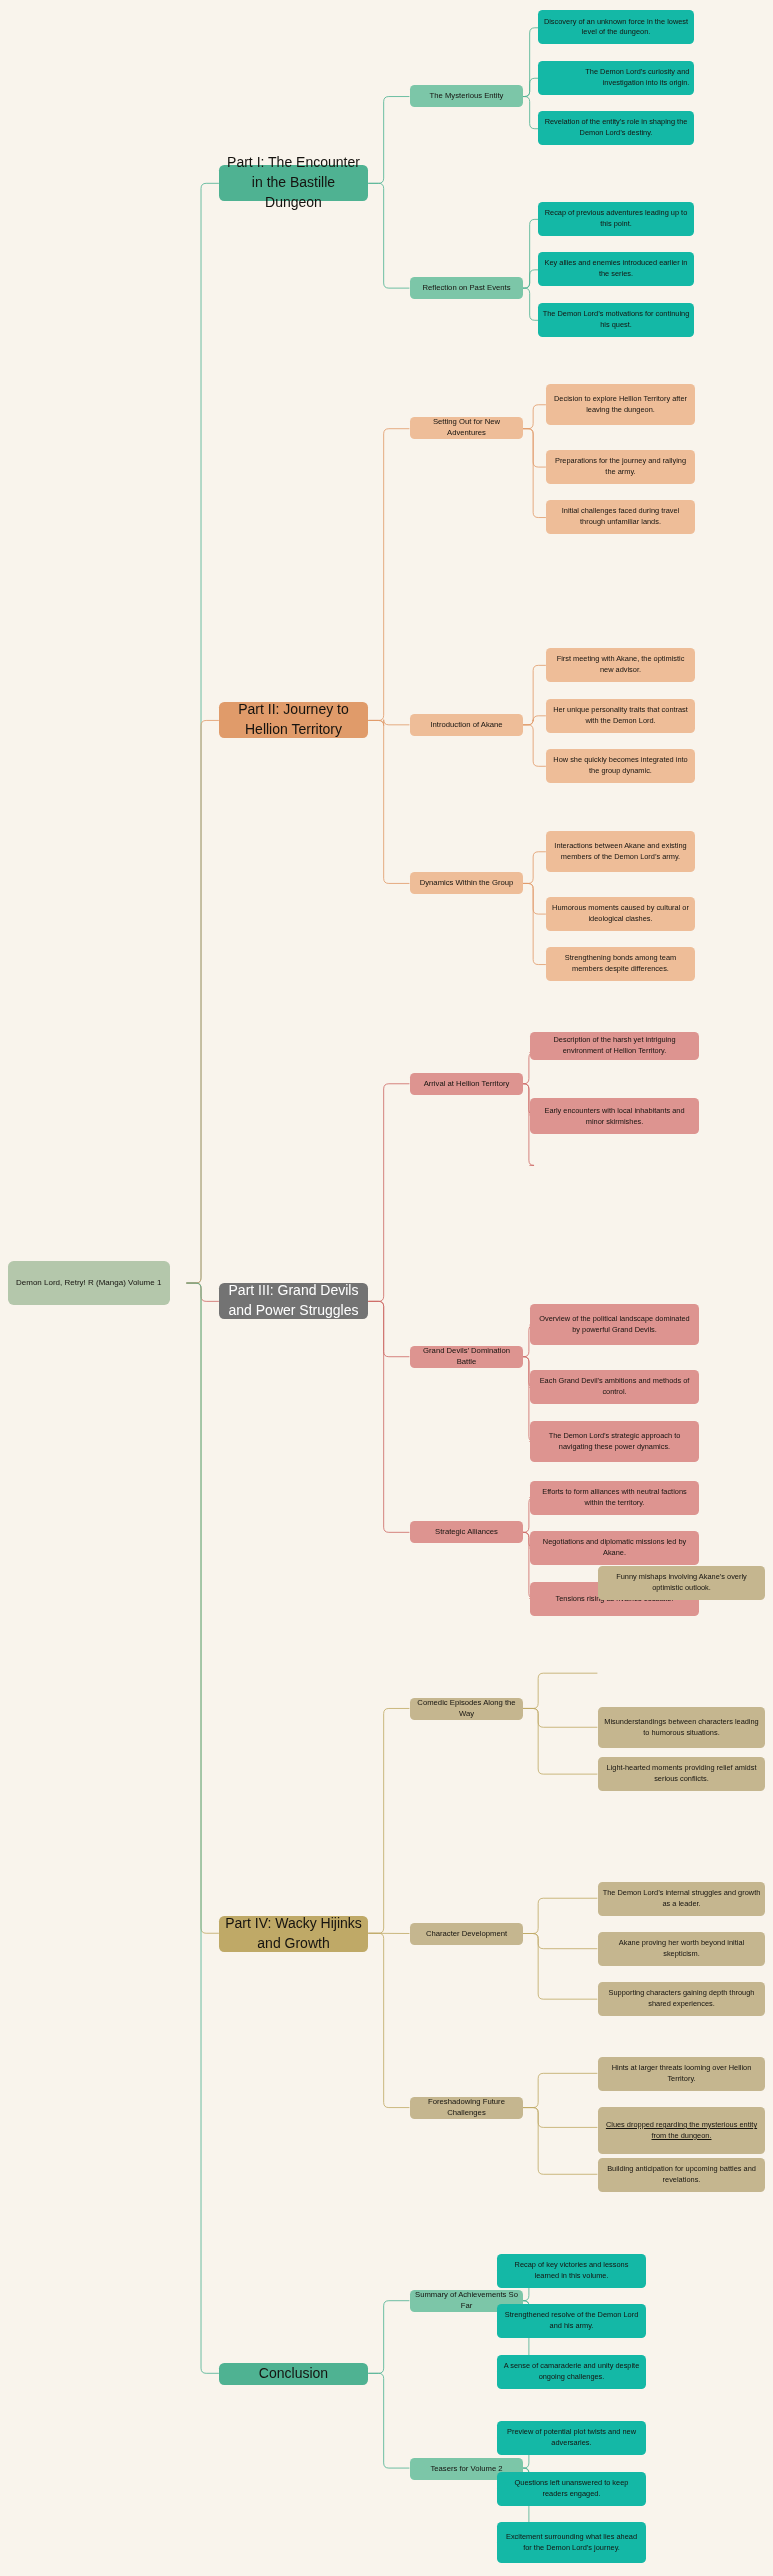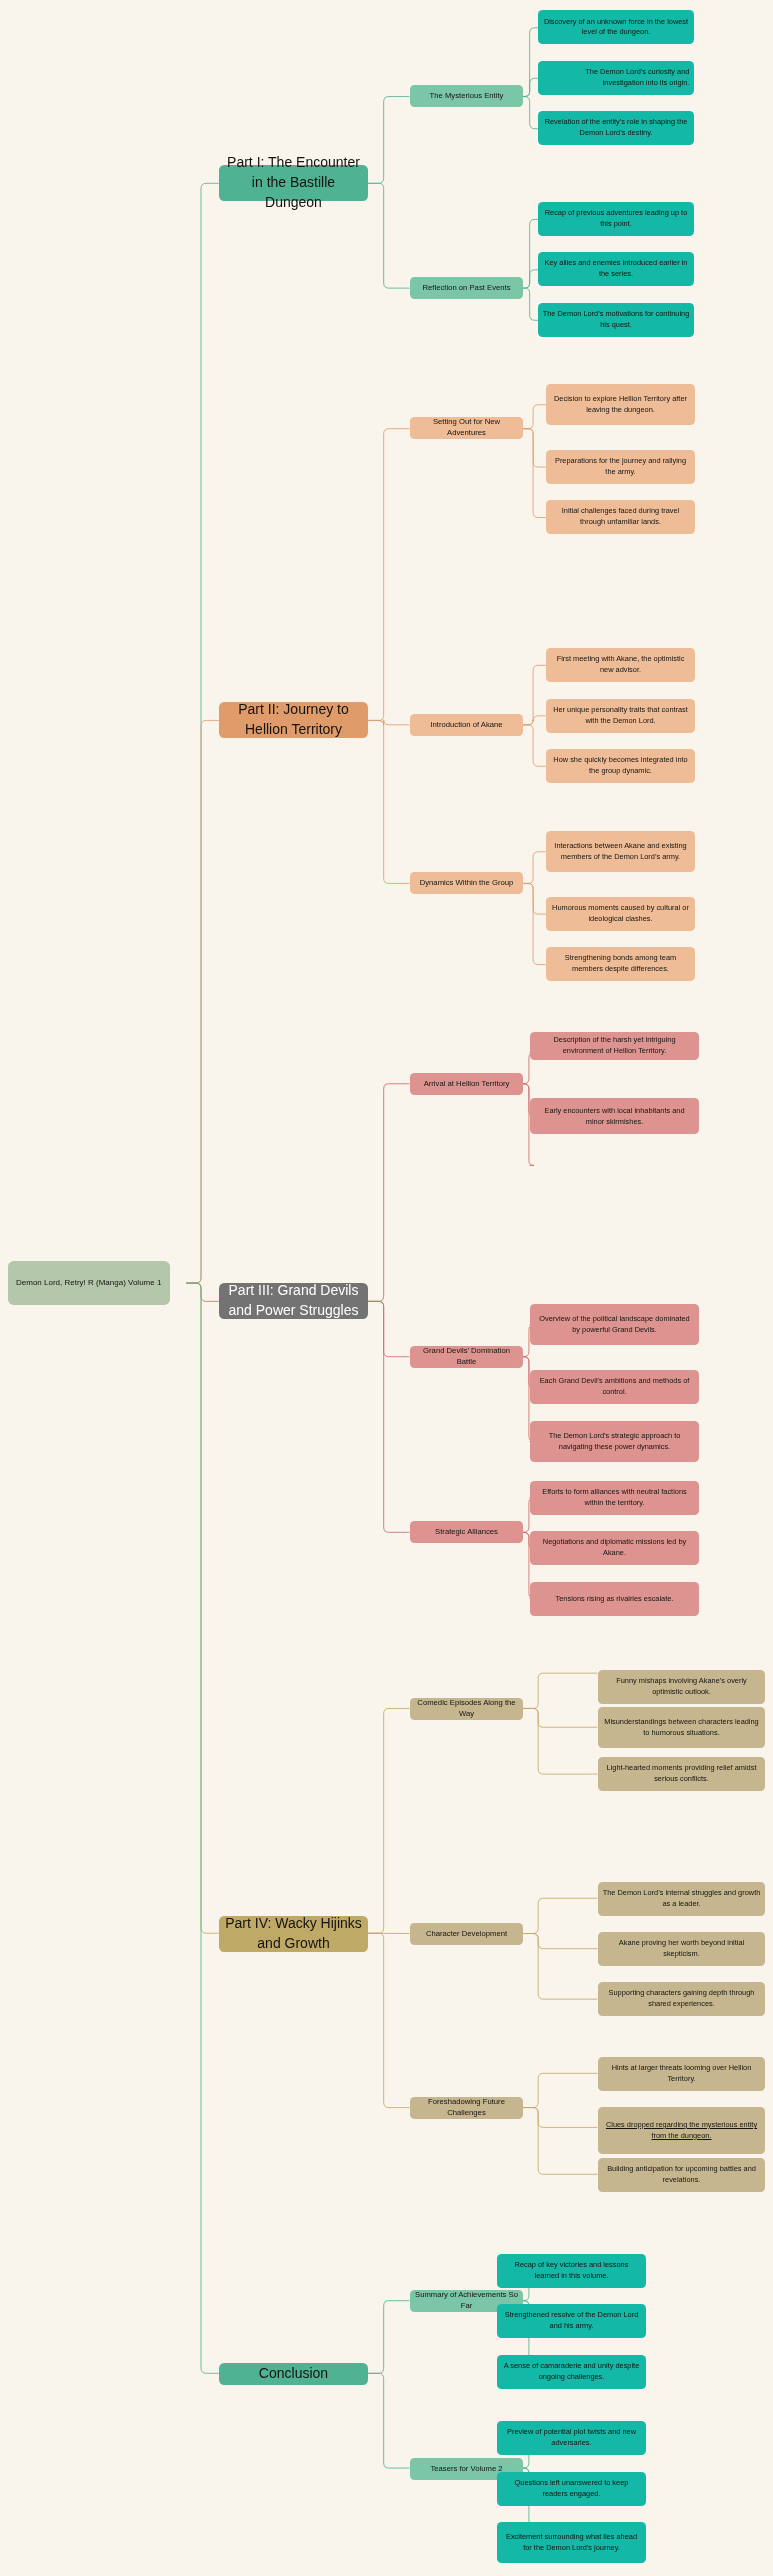--- a/index.html
+++ b/index.html
@@ -232,21 +232,21 @@
       </div>
       <div class="node leaf l-red" style="left: 530px; top: 1582px; width: 169px; height: 34px;">
         <span>Tensions rising as rivalries escalate.</span>
       </div>
       <div class="node branch b-khaki" style="left: 219px; top: 1916px; width: 149px; height: 36px;">
         <span>Part IV: Wacky Hijinks and Growth</span>
       </div>
       <div class="node sub s-khaki" style="left: 410px; top: 1698px; width: 113px; height: 22px;">
         <span>Comedic Episodes Along the Way</span>
       </div>
-      <div class="node leaf l-khaki" style="left: 598px; top: 1670px; width: 167px; height: 34px; align-items: center;">
+      <div class="node leaf l-khaki" style="left: 598px; top: 1566px; width: 167px; height: 34px; align-items: center;">
         <span>Funny mishaps involving Akane’s overly optimistic outlook.</span>
       </div>
       <div class="node leaf l-khaki" style="left: 598px; top: 1707px; width: 167px; height: 41px;">
         <span>Misunderstandings between characters leading to humorous situations.</span>
       </div>
       <div class="node leaf l-khaki" style="left: 598px; top: 1757px; width: 167px; height: 34px;">
         <span>Light-hearted moments providing relief amidst serious conflicts.</span>
       </div>
       <div class="node sub s-khaki" style="left: 410px; top: 1923px; width: 113px; height: 22px;">
         <span>Character Development</span>

